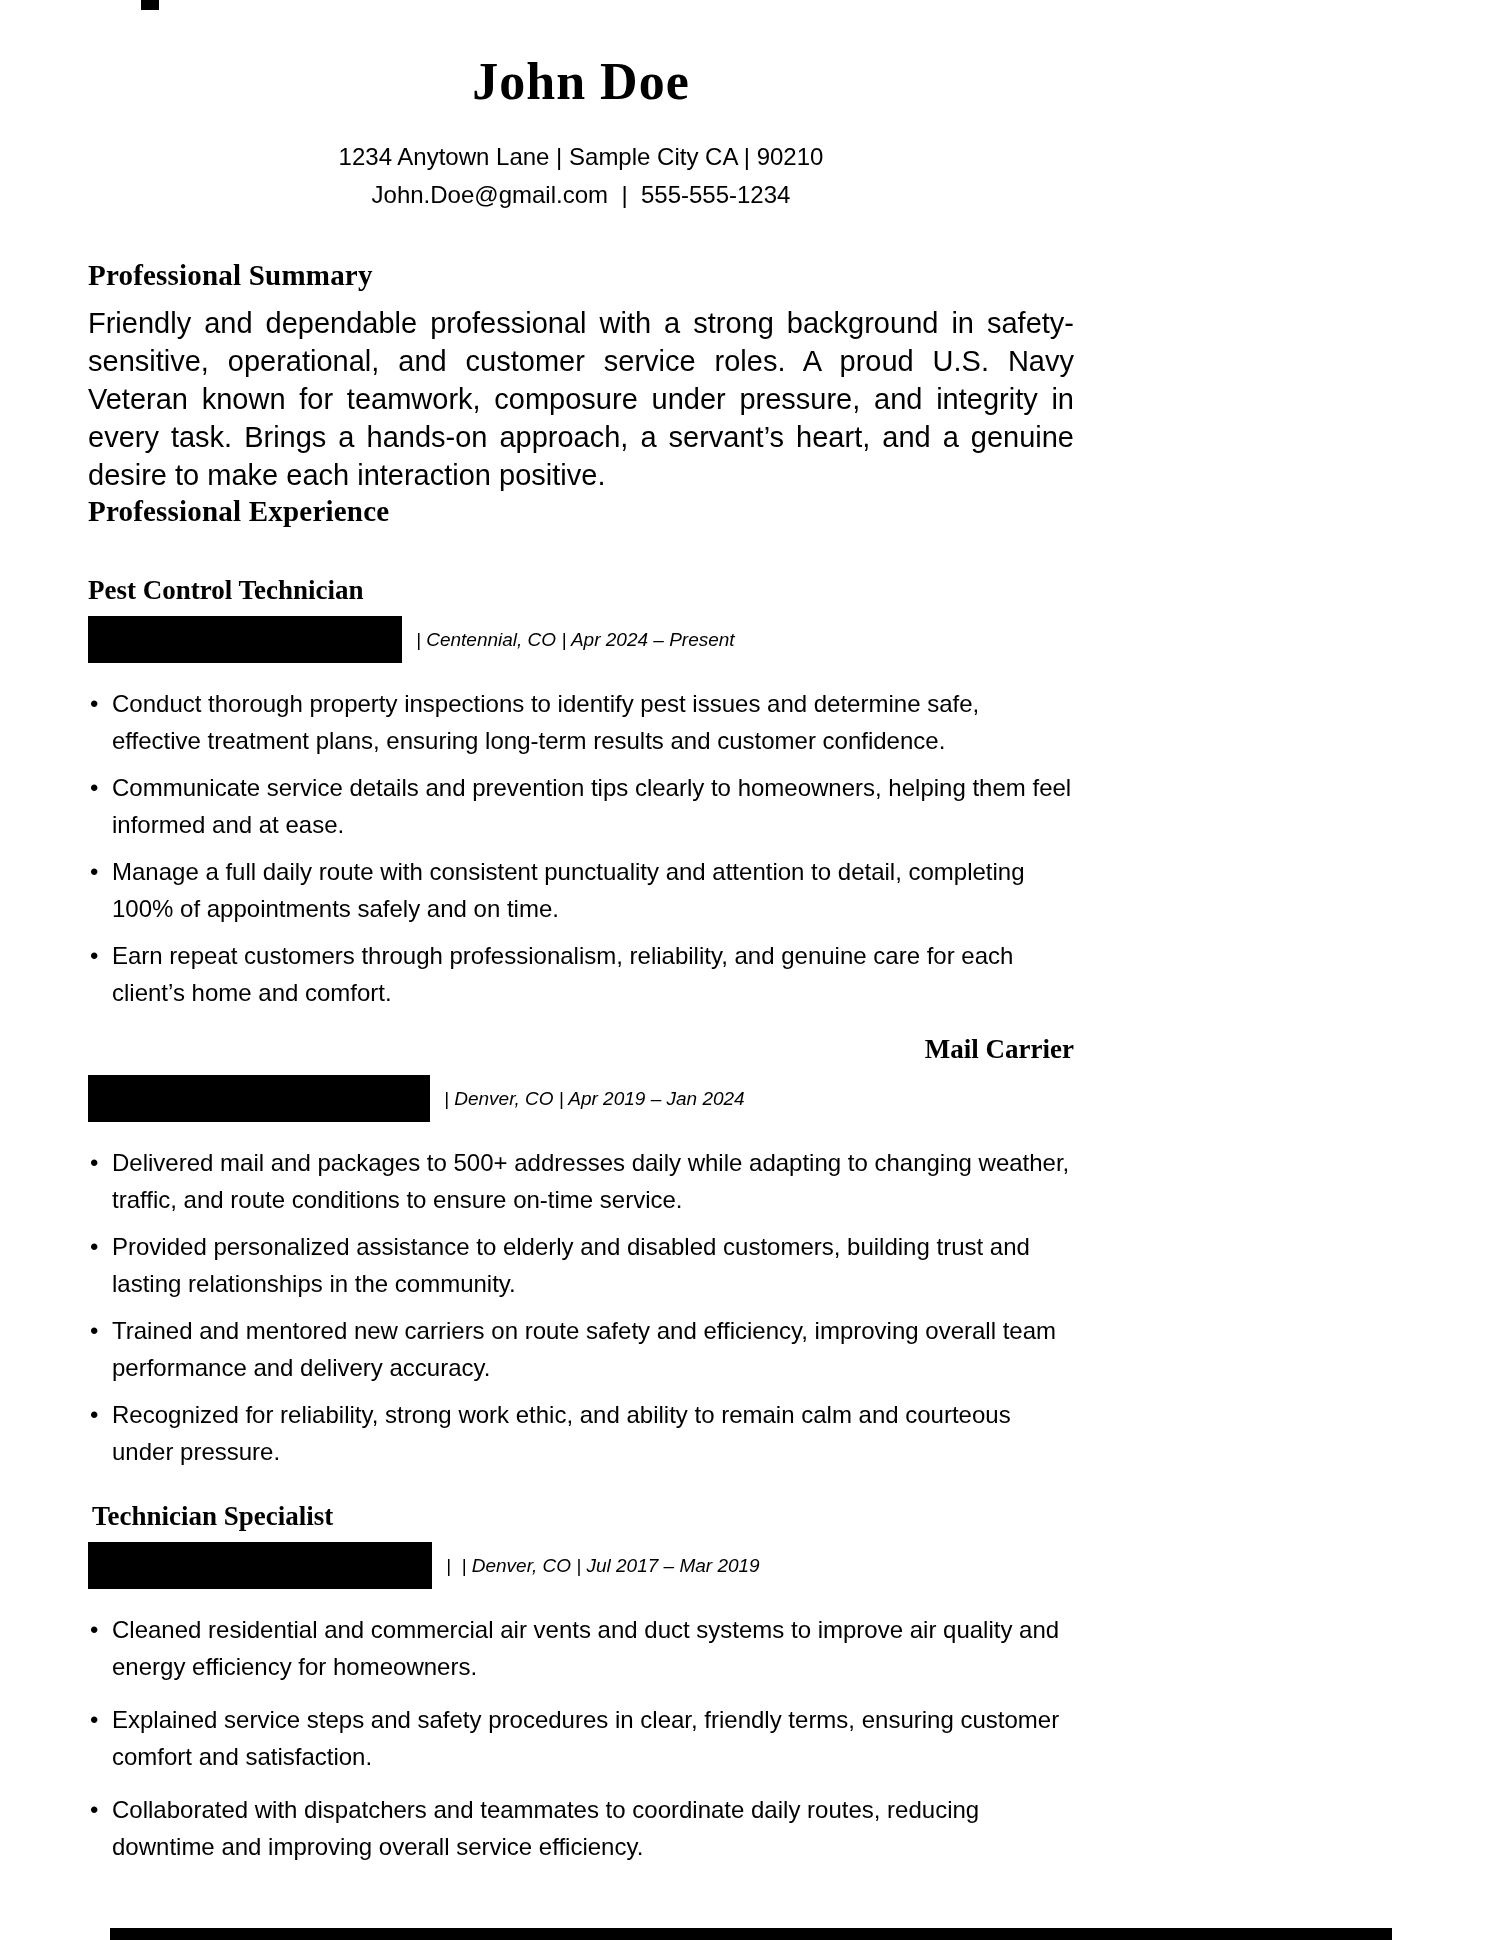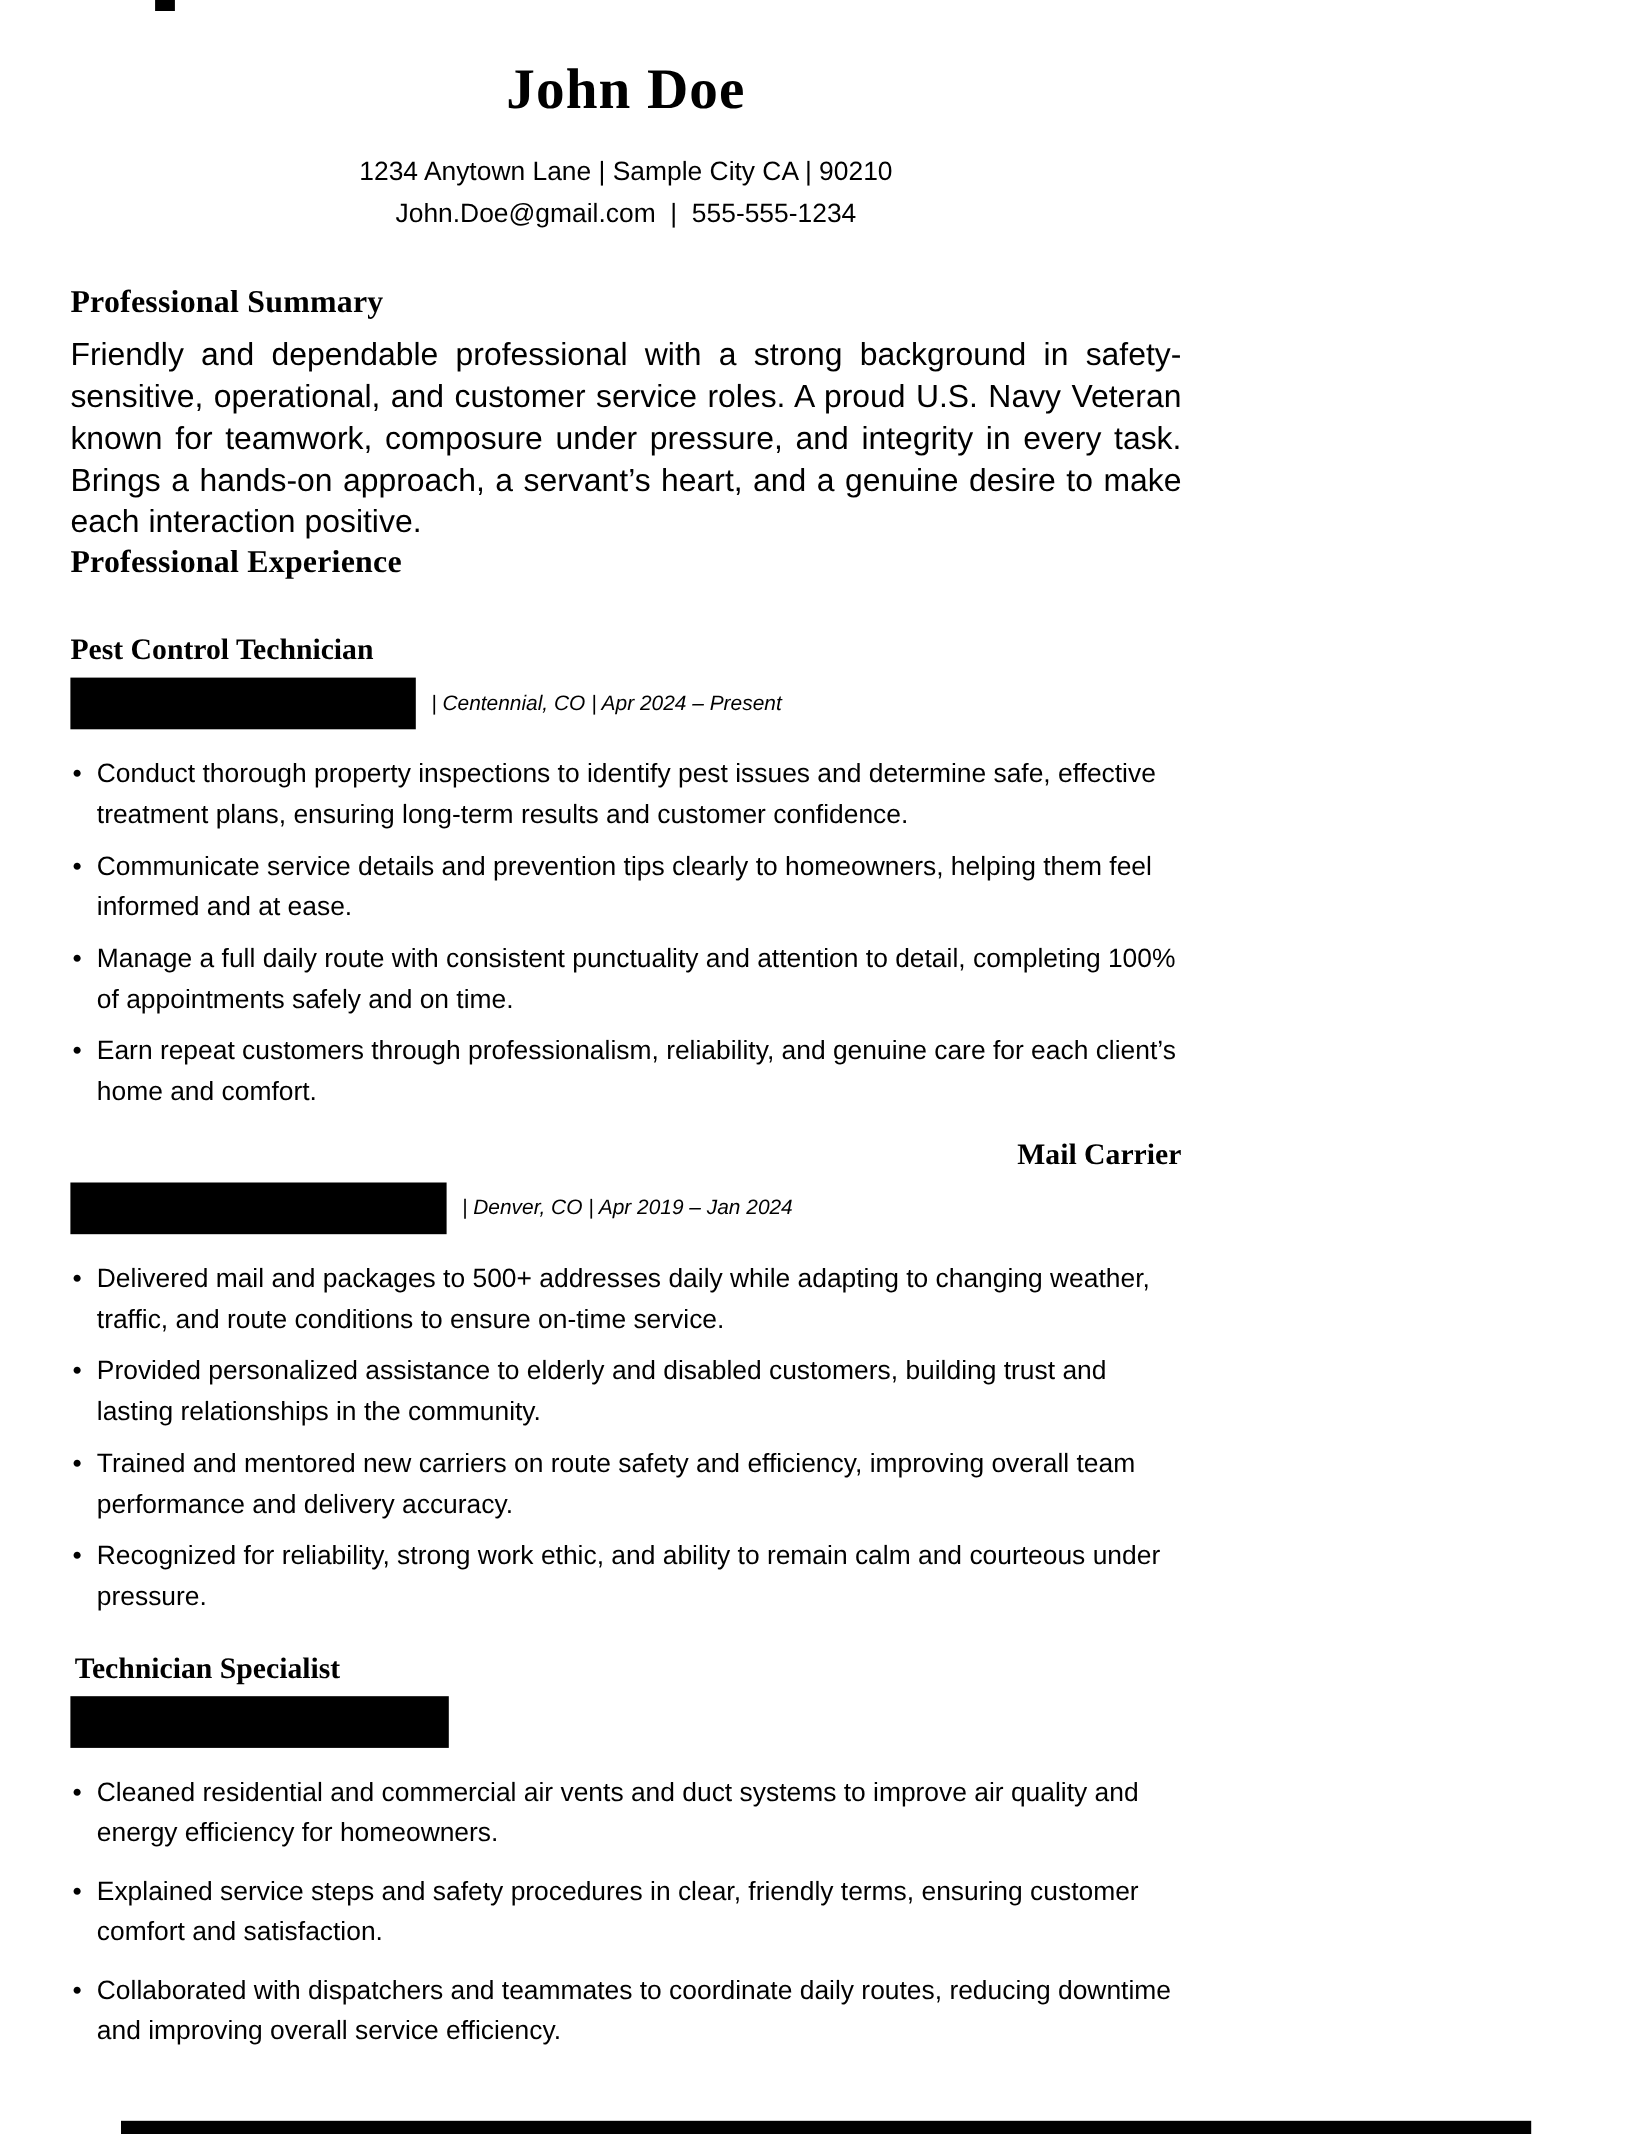--- a/index.html
+++ b/index.html
@@ -7,21 +7,21 @@
     width: 1500px;
     height: 1940px;
     background: #ffffff;
     color: #000000;
     font-family: "Liberation Sans", sans-serif;
     position: relative;
     overflow: hidden;
   }
   .page {
     position: relative;
-    padding: 30px 140px 0 64px;
+    padding: 30px 140px 0 88px;
     box-sizing: border-box;
     width: 1214px;
     height: 1940px;
   }
   
   .name {
     font-family: "Liberation Serif", serif;
     font-weight: 700;
     font-size: 52px;
     line-height: 60px;
@@ -163,20 +163,21 @@
       <li>Provided personalized assistance to elderly and disabled customers, building trust and lasting relationships in the community.</li>
       <li>Trained and mentored new carriers on route safety and efficiency, improving overall team performance and delivery accuracy.</li>
       <li>Recognized for reliability, strong work ethic, and ability to remain calm and courteous under pressure.</li>
     </ul>
   </div>
 
   <div class="job job3">
     <div class="job-title">Technician Specialist</div>
     <div class="company-row">
       <span class="redact-bar redact-w3"></span>
+      <span>|  | Denver, CO | Jul 2017 – Mar 2019</span>
     </div>
     <ul class="bullets">
       <li>Cleaned residential and commercial air vents and duct systems to improve air quality and energy efficiency for homeowners.</li>
       <li>Explained service steps and safety procedures in clear, friendly terms, ensuring customer comfort and satisfaction.</li>
       <li>Collaborated with dispatchers and teammates to coordinate daily routes, reducing downtime and improving overall service efficiency.</li>
     </ul>
   </div>
 
   <div class="redact-footer-bar"></div>
 

